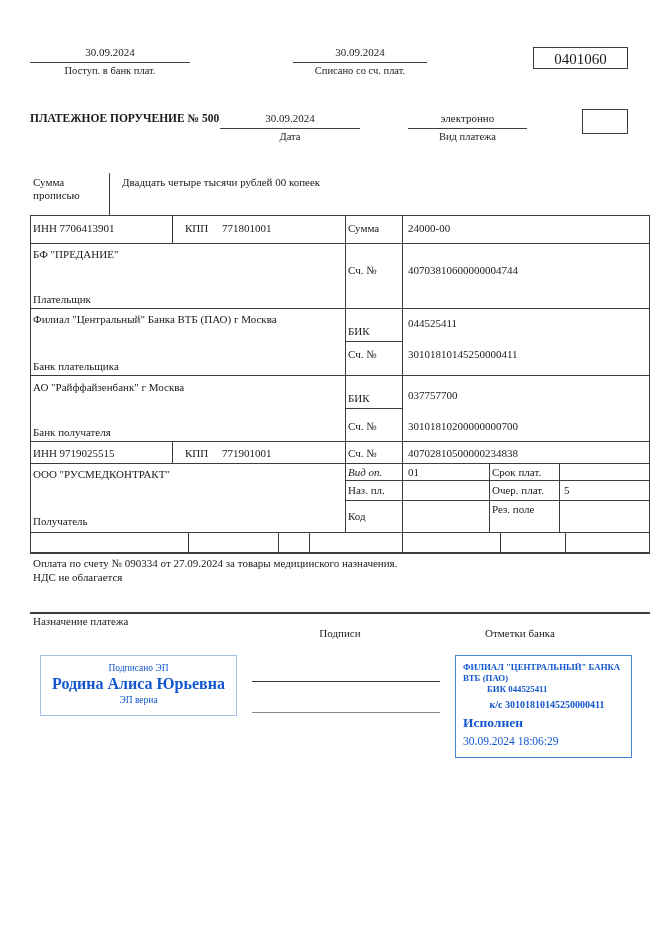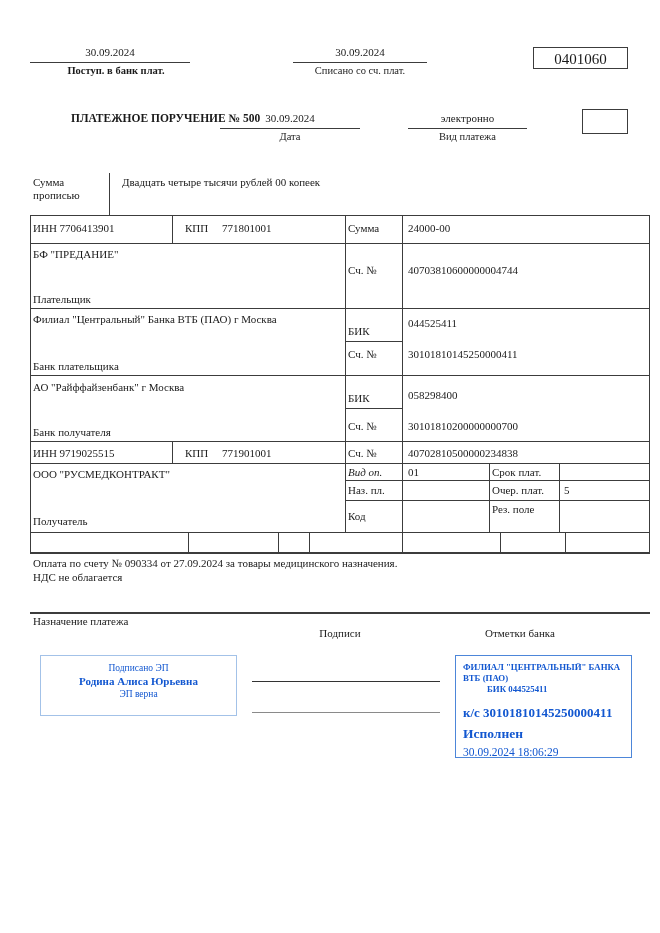--- a/index.html
+++ b/index.html
@@ -18,31 +18,31 @@
   .stampbox{position:absolute;border:1.5px solid #4d86d9;box-sizing:border-box;}
   .stampbox div{white-space:nowrap;}
 </style>
 </head>
 <body>
 
 <div id="page">
 
   <div class="abs ctr" style="left:30px;top:46px;width:160px;">30.09.2024</div>
   <div class="hl" style="left:30px;top:62px;width:160px;"></div>
-  <div class="abs ctr lbl" style="left:36px;top:65px;width:160px;font-weight:bold;">Поступ. в банк плат.</div>
+  <div class="abs ctr lbl" style="left:30px;top:65px;width:160px;">Поступ. в банк плат.</div>
 
   <div class="abs ctr" style="left:293px;top:46px;width:134px;">30.09.2024</div>
   <div class="hl" style="left:293px;top:62px;width:134px;"></div>
   <div class="abs ctr lbl" style="left:280px;top:65px;width:160px;">Списано со сч. плат.</div>
 
   <div class="box ctr" style="left:533px;top:47px;width:95px;height:22px;">
     <div style="margin-top:3px;font-size:15px;">0401060</div>
   </div>
 
-  <div class="abs b" style="left:30px;top:112px;font-size:11.5px;margin-left:41px;">ПЛАТЕЖНОЕ ПОРУЧЕНИЕ № 500</div>
+  <div class="abs b" style="left:30px;top:112px;font-size:11.5px;">ПЛАТЕЖНОЕ ПОРУЧЕНИЕ № 500</div>
   <div class="abs ctr" style="left:220px;top:112px;width:140px;">30.09.2024</div>
   <div class="hl" style="left:220px;top:128px;width:140px;"></div>
   <div class="abs ctr lbl" style="left:220px;top:131px;width:140px;">Дата</div>
   <div class="abs ctr" style="left:408px;top:112px;width:119px;">электронно</div>
   <div class="hl" style="left:408px;top:128px;width:119px;"></div>
   <div class="abs ctr lbl" style="left:408px;top:131px;width:119px;">Вид платежа</div>
   <div class="box" style="left:582px;top:109px;width:46px;height:25px;"></div>
 
   <div class="vl" style="left:109px;top:173px;height:42px;"></div>
   <div class="abs" style="left:33px;top:176px;">Сумма</div>
@@ -92,21 +92,21 @@
   <div class="abs" style="left:33px;top:313px;">Филиал "Центральный" Банка ВТБ (ПАО) г Москва</div>
   <div class="abs" style="left:33px;top:360px;">Банк плательщика</div>
   <div class="abs" style="left:348px;top:325px;">БИК</div>
   <div class="abs" style="left:408px;top:317px;">044525411</div>
   <div class="abs" style="left:348px;top:348px;">Сч. №</div>
   <div class="abs" style="left:408px;top:348px;">30101810145250000411</div>
 
   <div class="abs" style="left:33px;top:381px;">АО "Райффайзенбанк" г Москва</div>
   <div class="abs" style="left:33px;top:426px;">Банк получателя</div>
   <div class="abs" style="left:348px;top:392px;">БИК</div>
-  <div class="abs" style="left:408px;top:389px;">058298400</div>
+  <div class="abs" style="left:408px;top:389px;">037757700</div>
   <div class="abs" style="left:348px;top:420px;">Сч. №</div>
   <div class="abs" style="left:408px;top:420px;">30101810200000000700</div>
 
   <div class="abs" style="left:33px;top:447px;">ИНН 9719025515</div>
   <div class="abs" style="left:185px;top:447px;">КПП</div>
   <div class="abs" style="left:222px;top:447px;">771901001</div>
   <div class="abs" style="left:348px;top:447px;">Сч. №</div>
   <div class="abs" style="left:408px;top:447px;">40702810500000234838</div>
 
   <div class="abs" style="left:33px;top:468px;">ООО "РУСМЕДКОНТРАКТ"</div>
@@ -123,29 +123,29 @@
   <div class="abs" style="left:33px;top:557px;">Оплата по счету № 090334 от 27.09.2024 за товары медицинского назначения.</div>
   <div class="abs" style="left:33px;top:571px;">НДС не облагается</div>
   <div class="hl" style="left:30px;top:612px;width:620px;height:1.5px;"></div>
   <div class="abs" style="left:33px;top:615px;">Назначение платежа</div>
 
   <div class="abs ctr" style="left:280px;top:627px;width:120px;">Подписи</div>
   <div class="abs ctr" style="left:455px;top:627px;width:130px;">Отметки банка</div>
 
   <div class="epbox" style="left:40px;top:655px;width:197px;height:61px;">
     <div class="blue" style="margin-top:7px;font-size:9.5px;">Подписано ЭП</div>
-    <div class="blue b" style="margin-top:2px;font-size:11px;">Родина Алиса Юрьевна</div>
+    <div class="blue b" style="margin-top:2px;font-size:16px;">Родина Алиса Юрьевна</div>
     <div class="blue" style="margin-top:2px;font-size:9.5px;">ЭП верна</div>
   </div>
 
   <div class="hl" style="left:252px;top:681px;width:188px;background:#333;"></div>
   <div class="hl" style="left:252px;top:712px;width:188px;background:#8a8a8a;"></div>
 
   <div class="stampbox" style="left:455px;top:655px;width:177px;height:103px;">
     <div class="blue b" style="margin:6px 0 0 7px;font-size:8.8px;">ФИЛИАЛ "ЦЕНТРАЛЬНЫЙ" БАНКА</div>
     <div class="blue b" style="margin:1px 0 0 7px;font-size:8.8px;">ВТБ (ПАО)</div>
     <div class="blue b" style="margin:1px 0 0 7px;font-size:8.8px;padding-left:24px;">БИК 044525411</div>
-    <div class="blue b" style="margin:11px 0 0 7px;font-size:13px;">к/с 30101810145250000411</div>
+    <div class="blue b" style="margin:5px 0 0 7px;font-size:10px;text-align:center;">к/с 30101810145250000411</div>
     <div class="blue b" style="margin:5px 0 0 7px;font-size:13.5px;">Исполнен</div>
     <div class="blue" style="margin:4px 0 0 7px;font-size:11.5px;">30.09.2024 18:06:29</div>
   </div>
 
 </div>
 
 </body></html>

